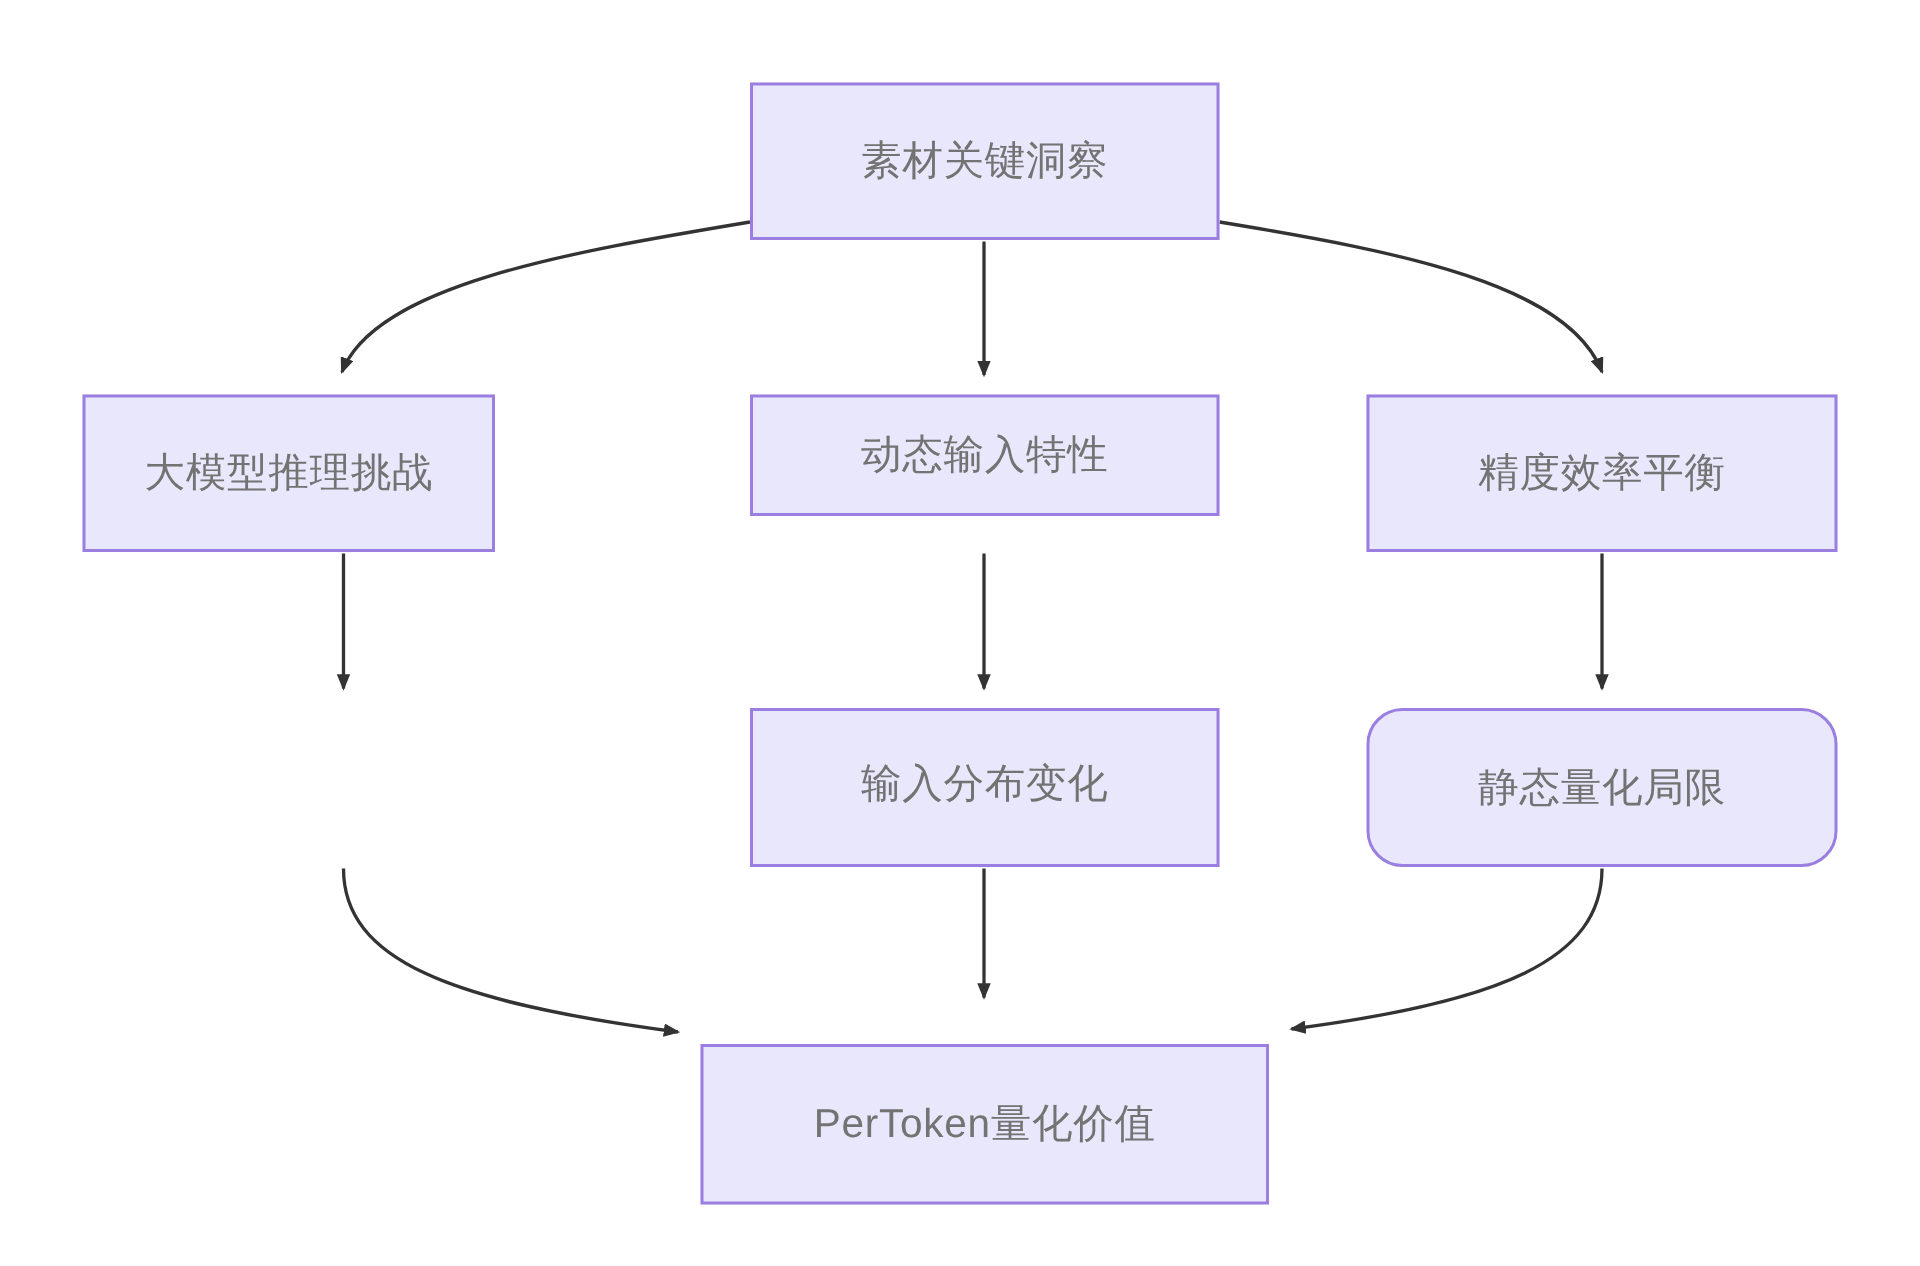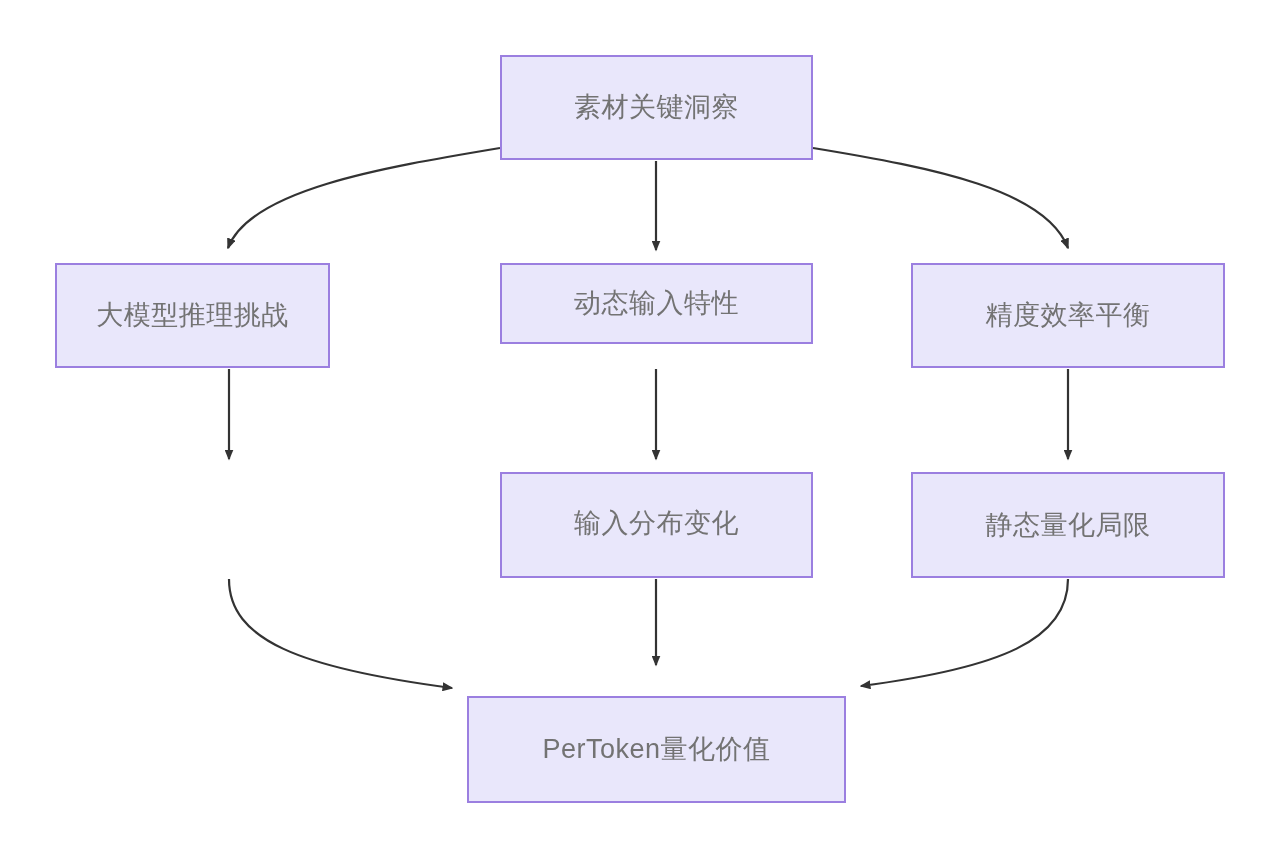--- a/index.html
+++ b/index.html
@@ -45,21 +45,21 @@
     white-space: nowrap;
     font-weight: 400;
   }
   
   #n-root      { left: 500px; top: 55px;  width: 313px; height: 105px; }
   #n-llm       { left: 55px;  top: 263px; width: 275px; height: 105px; }
   #n-dynamic   { left: 500px; top: 263px; width: 313px; height: 81px; }
   #n-balance   { left: 911px; top: 263px; width: 314px; height: 105px; }
   #n-bottle    { left: 71px;  top: 472px; width: 317px; height: 106px; }
   #n-dist      { left: 500px; top: 472px; width: 313px; height: 106px; font-family: Liberation Mono, monospace; }
-  #n-static    { left: 911px; top: 472px; width: 314px; height: 106px; }
+  #n-static    { left: 911px; top: 472px; width: 314px; height: 106px; border-radius: 24px; }
   #n-value     { left: 467px; top: 696px; width: 379px; height: 107px; }
 </style>
 </head>
 <body>
 
 <div id="canvas">
 
   <svg id="edges" viewBox="0 0 1280 844" width="1280" height="844" xmlns="http://www.w3.org/2000/svg">
     <defs>
       <marker id="arrowhead" markerWidth="11" markerHeight="9" refX="9.5" refY="4.5" orient="auto" markerUnits="userSpaceOnUse">

